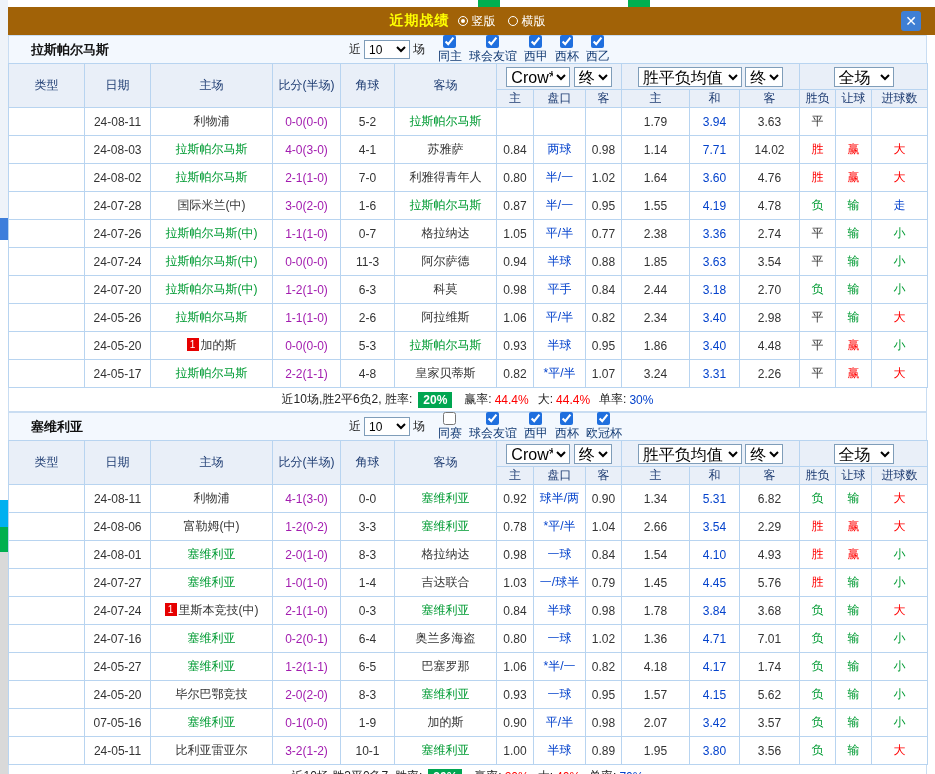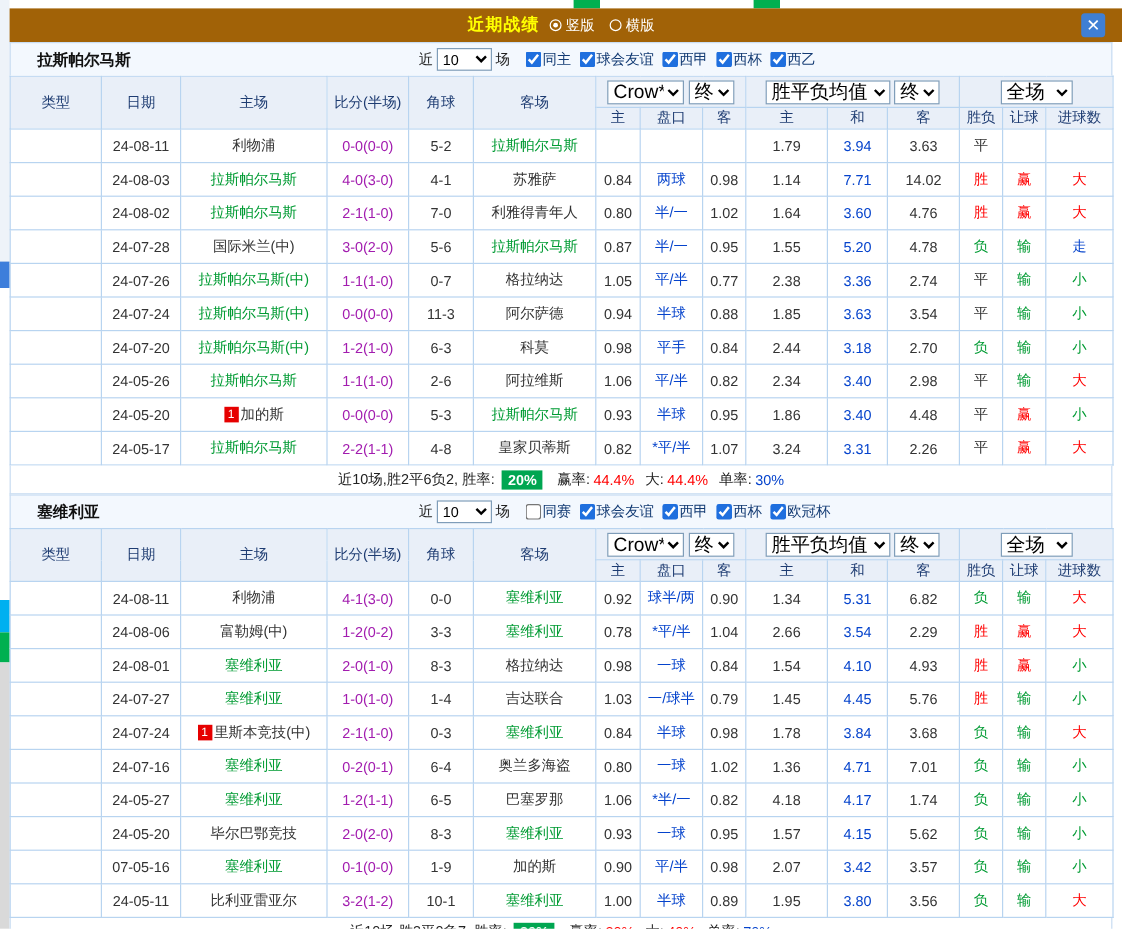--- a/index.html
+++ b/index.html
@@ -28,21 +28,21 @@
   .radio-label { font-size:12px; margin-right:8px; }
   .close-btn { position:absolute; right:14px; top:4px; width:20px; height:20px; background:#3f7fd4; color:#fff; font-size:14px; font-weight:bold; line-height:20px; text-align:center; border-radius:3px; cursor:pointer; }
 
   .content { position:absolute; left:8px; top:35px; width:919px; }
 
   
   .filter-row { position:relative; height:28px; display:flex; align-items:center; background:#f3f8fe; border:1px solid #c9ddf2; border-bottom:none; }
   .team-name { margin-left:22px; font-weight:bold; font-size:13px; color:#111; }
   .filter-controls { position:absolute; left:340px; display:flex; align-items:center; gap:3px; color:#222; }
   .filter-controls select { height:19px; font-size:12px; border:1px solid #7f9db9; background:#fff; width:46px; }
-  .cb { display:flex; align-items:center; cursor:pointer; margin-left:4px; color:#123a73; }
+  .cb { display:flex; align-items:center; cursor:pointer; margin-left:4px; color:#123a73;flex-direction:column; }
   .cb input { width:13px; height:13px; accent-color:#1f6fde; margin-right:1px; cursor:pointer; }
   .gap-r { margin-right:6px; }
 
   
   .stats-table { border-collapse:collapse; table-layout:fixed; width:919px; }
   .stats-table th, .stats-table td { border:1px solid #b8d4f0; text-align:center; overflow:hidden; white-space:nowrap; font-size:12px; }
   .stats-table thead th { background:#e9eff8; color:#1e3c72; font-weight:normal; }
   .hrow1 th { height:26px; }
   .hrow2 th { height:18px; }
   .stats-table tbody td { height:28px; background:#fff; }
@@ -225,27 +225,27 @@
           <td>4.76</td>
           <td class="t-red">胜</td>
           <td class="t-red">赢</td>
           <td class="t-red">大</td>
         </tr>
         <tr>
           <td class="c-type type-friendly">球会友谊</td>
           <td>24-07-28</td>
           <td class="c-team"><span>国际米兰(中)</span></td>
           <td class="c-score">3-0(2-0)</td>
-          <td>5-6</td>
+          <td>1-6</td>
           <td class="c-team focus"><span>拉斯帕尔马斯</span></td>
           <td>0.87</td>
           <td class="c-handicap">半/一</td>
           <td>0.95</td>
           <td>1.55</td>
-          <td class="c-draw">5.20</td>
+          <td class="c-draw">4.19</td>
           <td>4.78</td>
           <td class="t-green">负</td>
           <td class="t-green">输</td>
           <td class="t-blue">走</td>
         </tr>
         <tr>
           <td class="c-type type-friendly">球会友谊</td>
           <td>24-07-26</td>
           <td class="c-team focus"><span>拉斯帕尔马斯(中)</span></td>
           <td class="c-score">1-1(1-0)</td>

